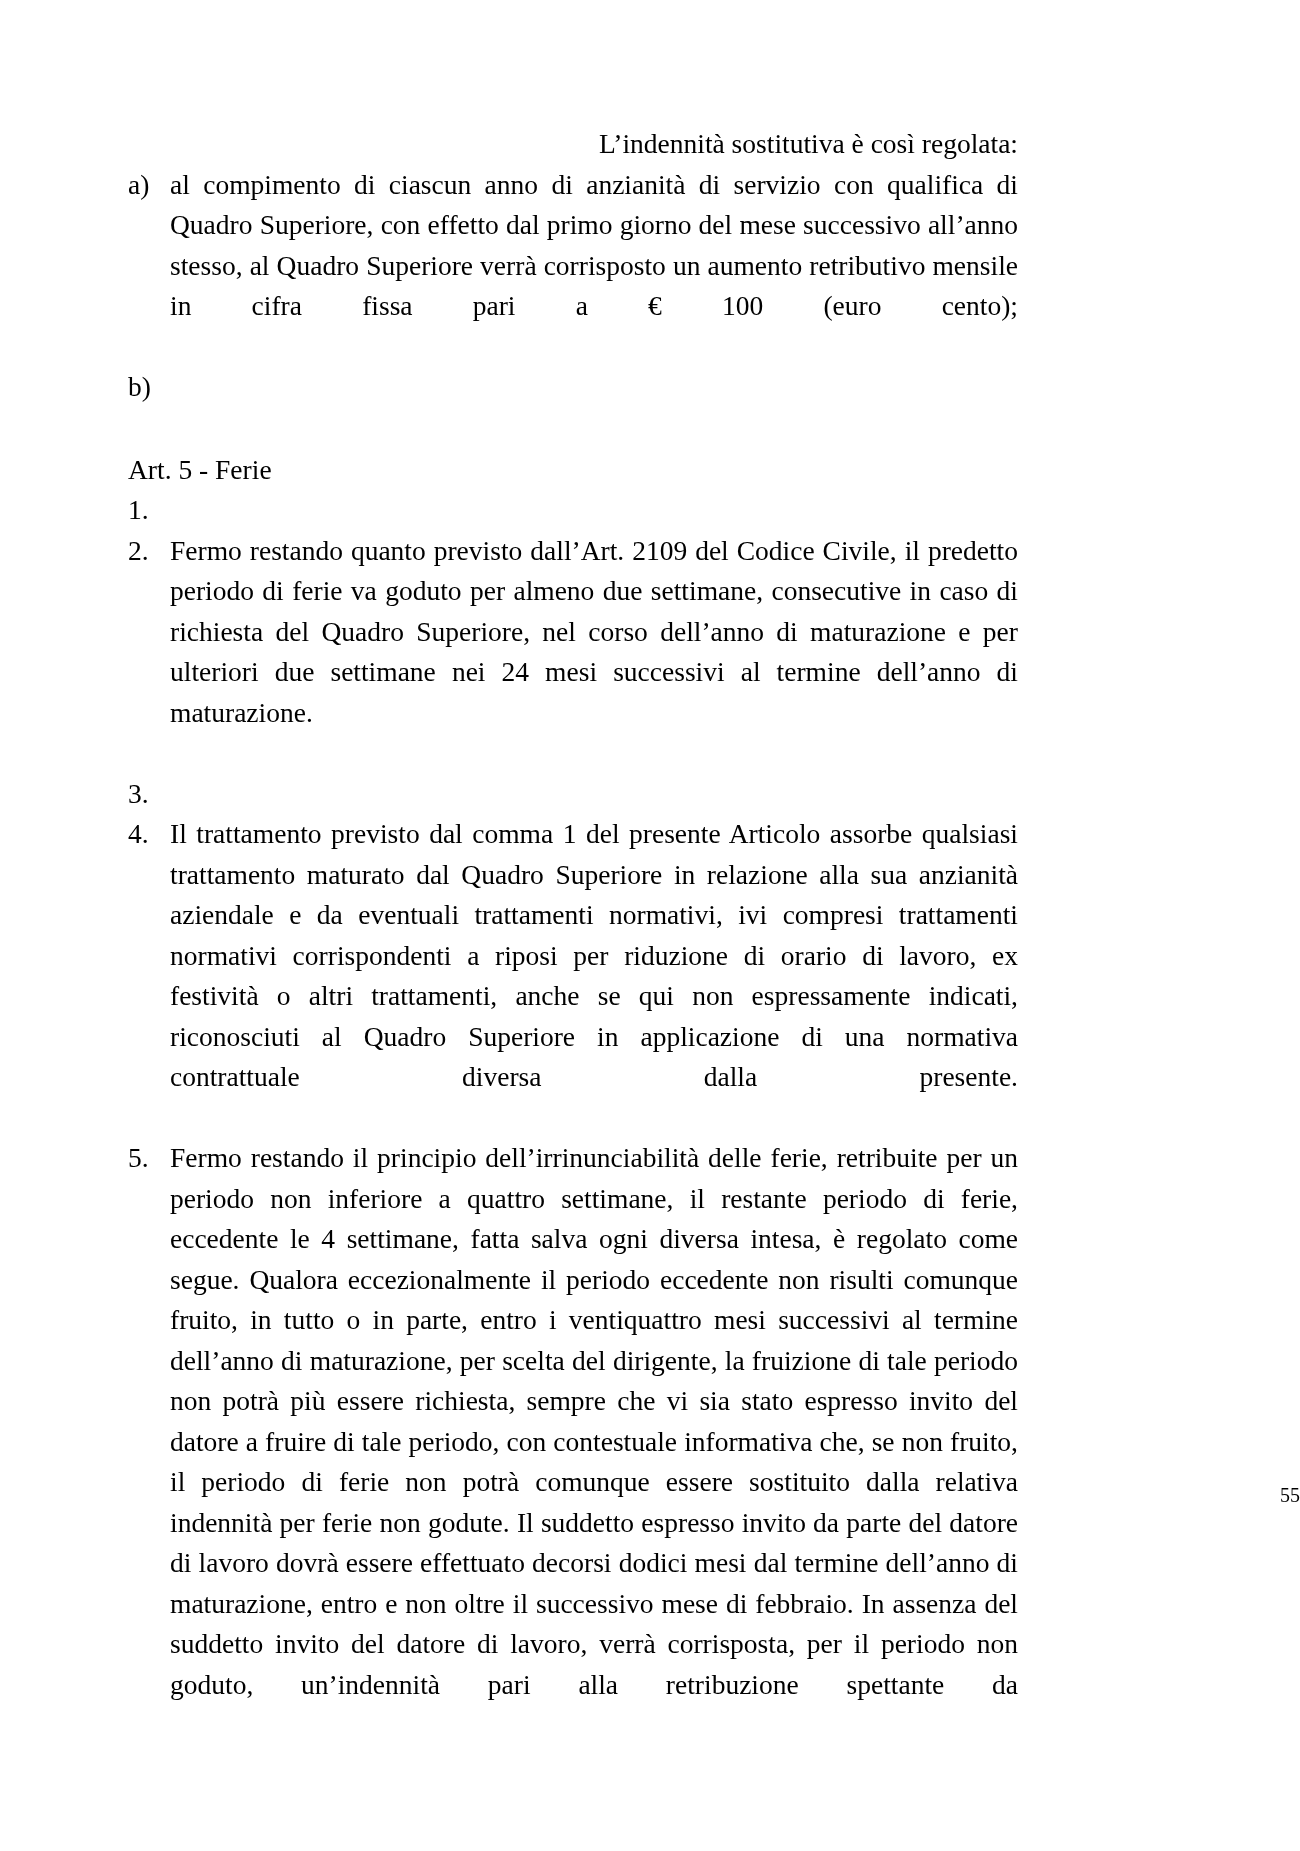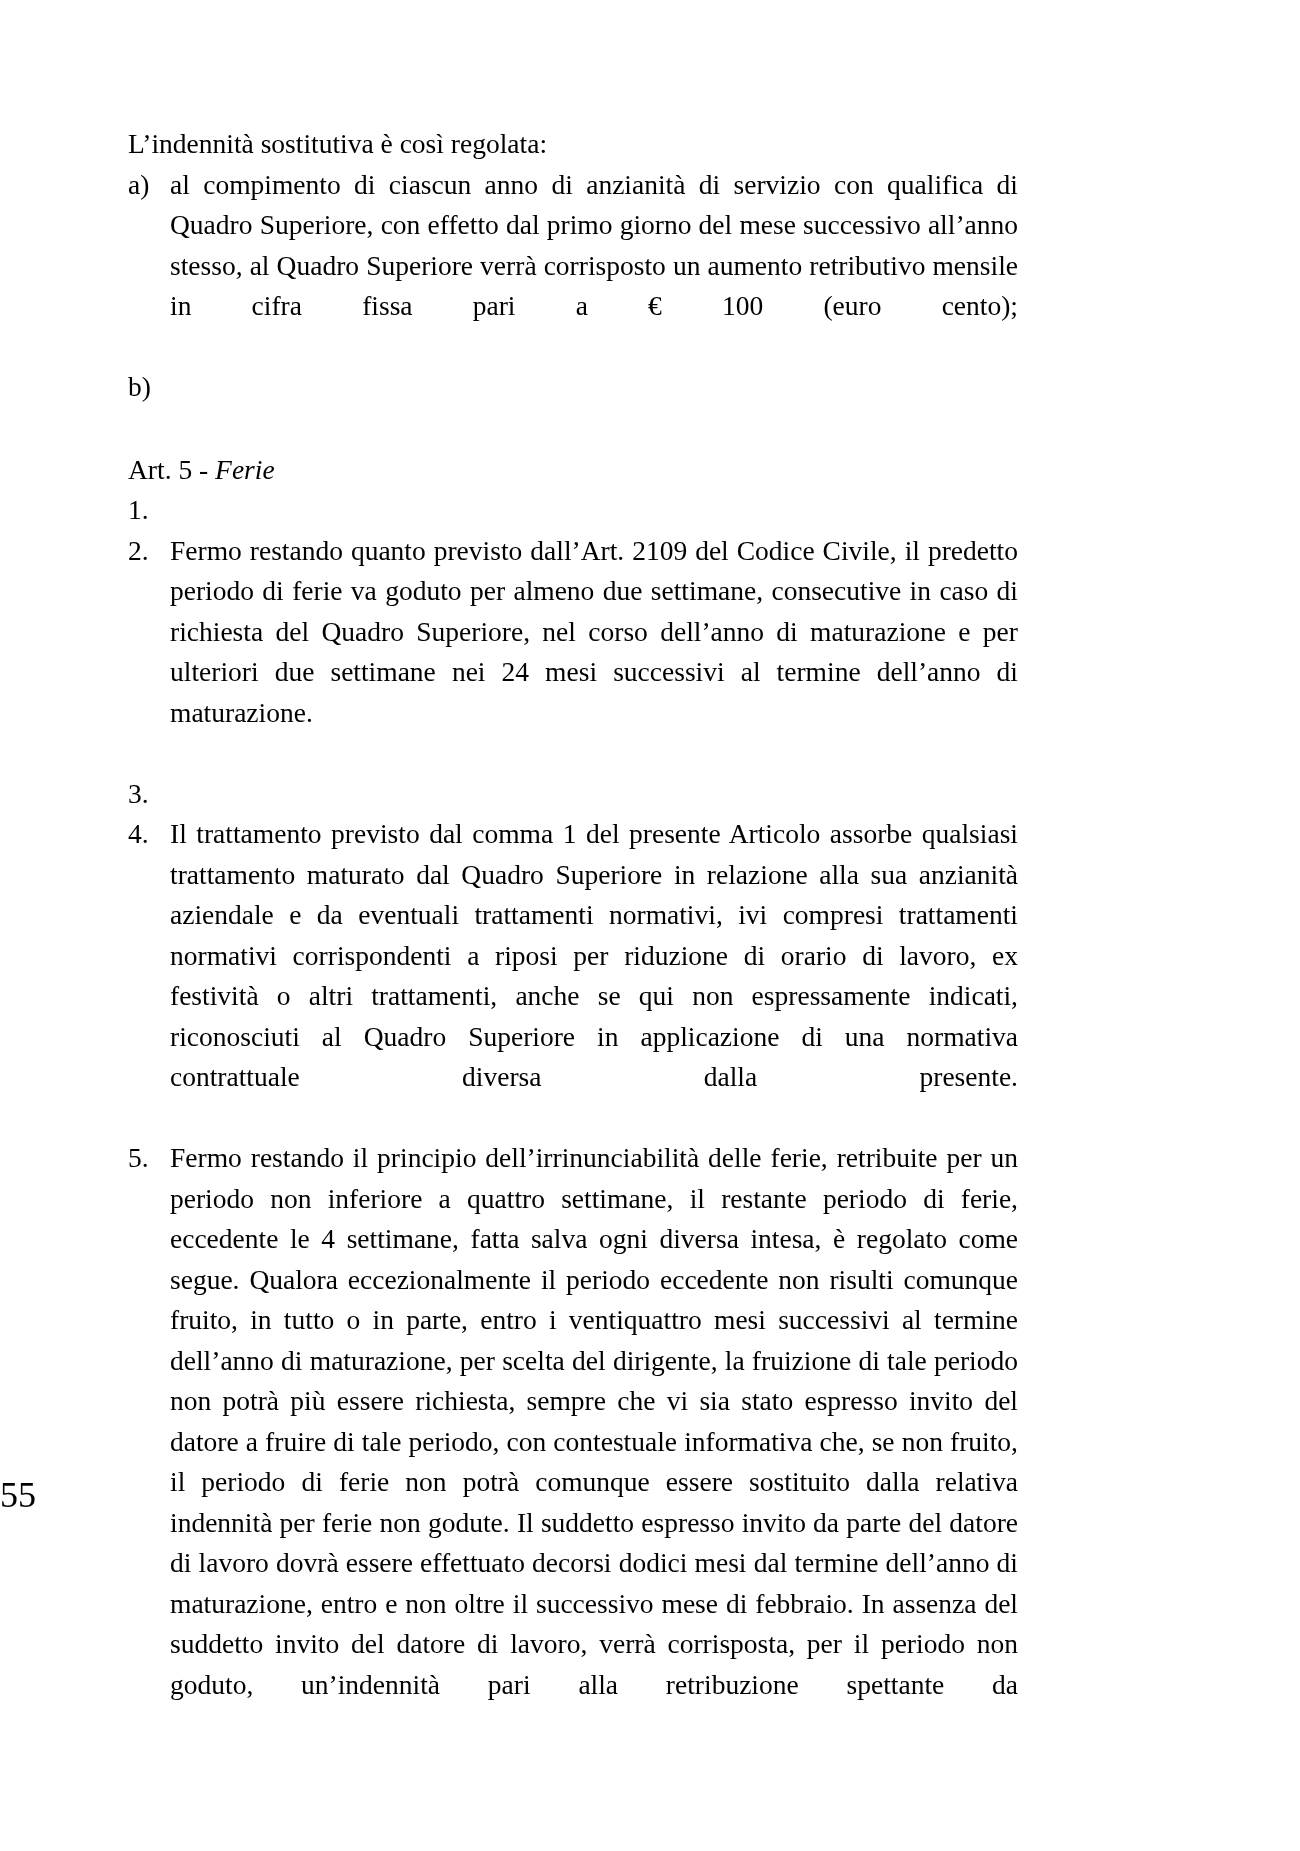--- a/index.html
+++ b/index.html
@@ -26,21 +26,21 @@
   }
   .content {
     position: absolute;
     left: 128px;
     top: 124px;
     width: 890px;
   }
   .lead {
     font-size: 27.5px;
     line-height: 40.5px;
-    text-align: left;
+    text-align: right;
     margin: 0 0 0 0;
   }
   
   .alpha-list {
     list-style: none;
     margin: 0;
     padding: 0;
   }
   .alpha-list > li {
     position: relative;
@@ -81,32 +81,31 @@
     text-align: left;
     font-size: 27.5px;
     line-height: 40.5px;
   }
   .heading {
     font-size: 27.5px;
     line-height: 40.5px;
     margin: 0;
   }
   .heading .ital {
-    font-style: italic;
   }
   .gap-before-heading {
     height: 42px;
   }
   .pagenum {
     position: absolute;
     left: 0;
     right: 0;
     top: 1478px;
-    text-align: left;
-    font-size: 36px;
+    text-align: right;
+    font-size: 20px;
     line-height: 34px;
   }
   
   .para::after, .alpha-list > li::after, .num-list > li::after {
     content: "";
     display: inline-block;
     width: 100%;
   }
 </style>
 </head>

